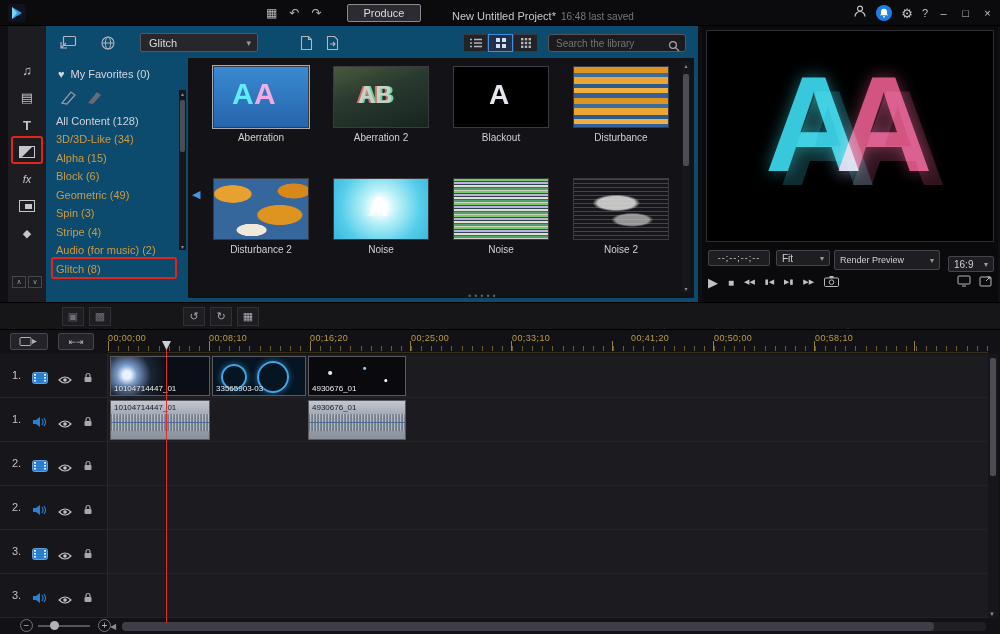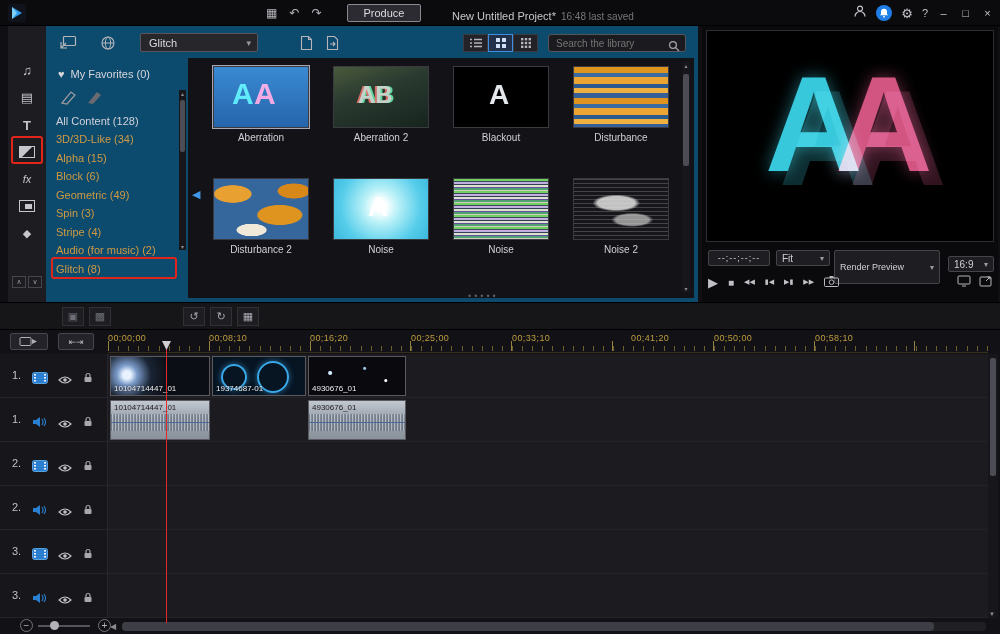--- a/index.html
+++ b/index.html
@@ -287,21 +287,21 @@
       <span class="glitchA" style="left:72px;top:40px;font-size:135px;color:#3cd9ef;opacity:.2">A</span>
       <span class="glitchA" style="left:142px;top:40px;font-size:135px;color:#f05f93;opacity:.2">A</span>
       <span class="glitchA" style="left:58px;top:26px;font-size:135px;color:#3cd9ef;opacity:.92;text-shadow:0 0 16px rgba(60,217,239,.5)">A</span>
       <span class="glitchA" style="left:128px;top:26px;font-size:135px;color:#f05f93;opacity:.88;text-shadow:0 0 16px rgba(240,95,147,.5)">A</span>
     </div>
     <div class="pv-ctrl ab" style="left:6px;top:224px;width:62px;height:16px;justify-content:center;font-size:9px;letter-spacing:1px">--;--;--;--</div>
     <div class="pv-ctrl ab" style="left:74px;top:224px;width:54px;height:16px;padding:0 5px;font-size:10px">
       <span>Fit</span>
       <span style="margin-left:auto;font-size:8px;color:#9a9aa0">▾</span>
     </div>
-    <div class="pv-ctrl ab" style="left:132px;top:224px;width:106px;height:16px;padding:16px 5px;font-size:9px;white-space:nowrap">
+    <div class="pv-ctrl ab" style="left:132px;top:224px;width:106px;height:16px;padding:9px 5px;font-size:9px;white-space:nowrap">
       <span>Render Preview</span>
       <span style="margin-left:auto;font-size:8px;color:#9a9aa0">▾</span>
     </div>
     <div class="pv-ctrl ab" style="right:4px;top:230px;width:46px;height:16px;padding:0 5px;font-size:10px">
       <span>16:9</span>
       <span style="margin-left:auto;font-size:8px;color:#9a9aa0">▾</span>
     </div>
     <div class="flex transport ab" style="left:6px;top:246px;height:20px;gap:10px">
       <span style="font-size:13px">▶</span>
       <span style="font-size:10px">■</span>
@@ -482,21 +482,21 @@
       <div class="clip-row-line" style="top:132px"></div>
       <div class="clip-row-line" style="top:176px"></div>
       <div class="clip-row-line" style="top:220px"></div>
 
       <div class="clip" style="left:2px;top:2px;width:100px;height:40px;background:radial-gradient(circle at 16px 18px,#e8f2ff 0 4px,#7a9ac8 10px,#1a2434 24px,#0b0e14 42px)">
         <span class="clip-label">10104714447_01</span>
       </div>
       <div class="clip" style="left:104px;top:2px;width:94px;height:40px;background:#071422">
         <span class="ring" style="left:8px;top:7px;width:26px;height:26px"></span>
         <span class="ring" style="left:44px;top:4px;width:32px;height:32px"></span>
-        <span class="clip-label">19374687-01</span>
+        <span class="clip-label">33565903-03</span>
       </div>
       <div class="clip" style="left:200px;top:2px;width:98px;height:40px;background:radial-gradient(circle at 22% 42%,#cfeaff 0 1.5px,transparent 2.5px),radial-gradient(circle at 58% 30%,#9bc8e8 0 1px,transparent 2px),radial-gradient(circle at 80% 62%,#ffffff 0 1px,transparent 2px),#0a0a0e">
         <span class="clip-label">4930676_01</span>
       </div>
 
       <div class="clip aclip" style="left:2px;top:46px;width:100px;height:40px">
         <span class="waveband"></span>
         <span class="waveline"></span>
         <span class="clip-label">10104714447_01</span>
       </div>

